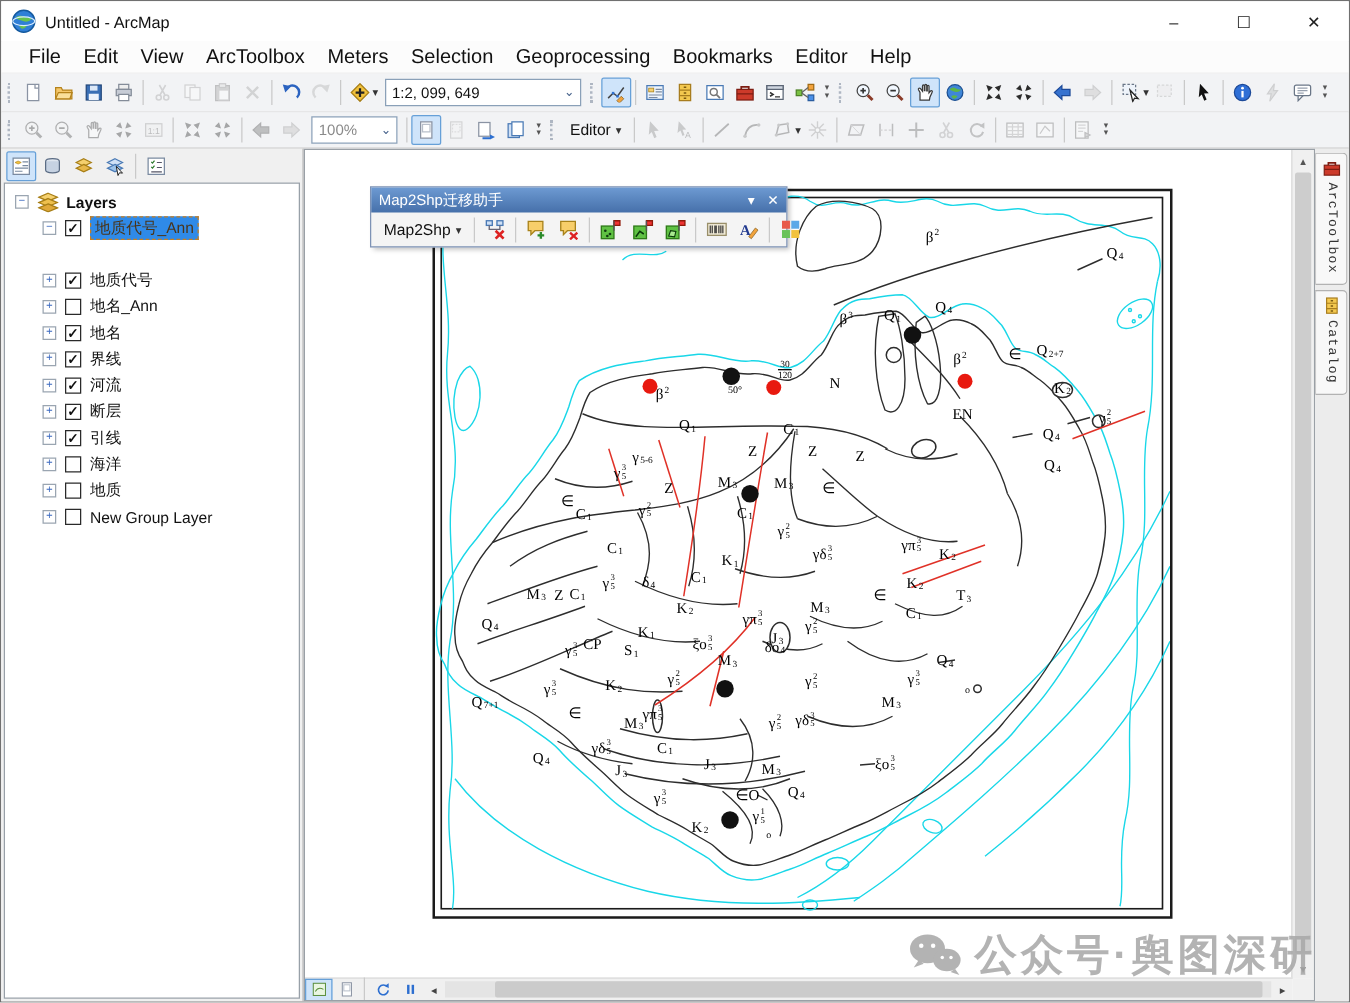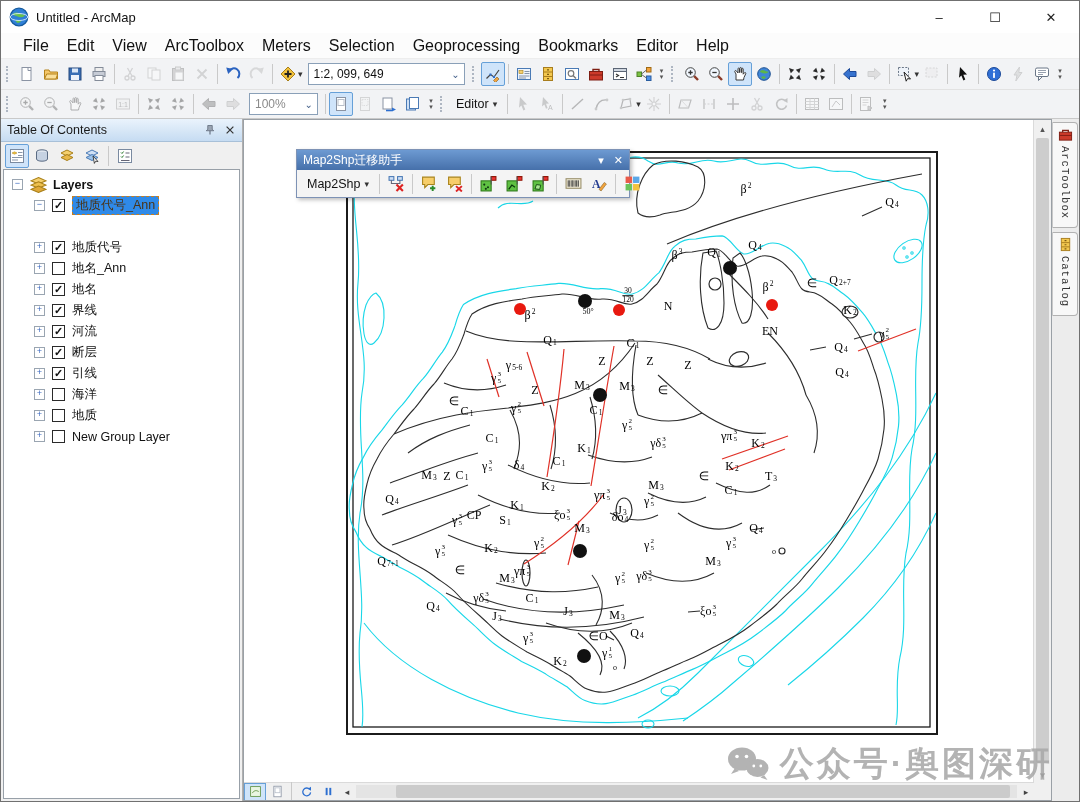--- a/index.html
+++ b/index.html
@@ -552,36 +552,20 @@
           <path d="M3.5 4 h6 M3.5 6.5 h6 M3.5 9 h4" stroke="#9aa"></path>
           <path d="M9 10 l4 2 -4 2z" fill="#e8a33c" stroke="#8f6b2f"></path>
         </svg>
       </span>
       <span class="overflow">▾<br>▾</span>
     </div>
 
   <div class="main">
 
     <div class="toc">
-      <div class="toc-header">
-        <span>Table Of Contents</span>
-        <span class="toc-hbtns">
-          <span class="toc-hbtn">
-              <svg viewBox="0 0 16 16">
-                <path d="M5 2 h6 v5 l2 2 H3 l2-2z" fill="#9aa5b3" stroke="#5b6575"></path>
-                <path d="M8 9 v5" stroke="#5b6575" stroke-width="1.4"></path>
-              </svg>
-            </span>
-          <span class="toc-hbtn">
-              <svg viewBox="0 0 16 16">
-                <path d="M3.5 3.5 L12.5 12.5 M12.5 3.5 L3.5 12.5" stroke="#333" stroke-width="1.6"></path>
-              </svg>
-            </span>
-        </span>
-      </div>
       <div class="toc-tools" id="toctools">
           <span class="tbi active">
             <svg viewBox="0 0 16 16">
               <rect x="1.5" y="1.5" width="13" height="13" fill="#fff" stroke="#7a8aa0"></rect>
               <polygon points="3,5 5.5,3.8 8,5 5.5,6.2" fill="#f5c33c" stroke="#a87f17" stroke-width=".5"></polygon>
               <path d="M9 4.5 h4.5 M9 7.5 h4.5 M3 9.5 h10.5 M3 12 h6" stroke="#7a8aa0" stroke-width=".9"></path>
             </svg>
           </span>
           <span class="tbi">
             <svg viewBox="0 0 16 16">

